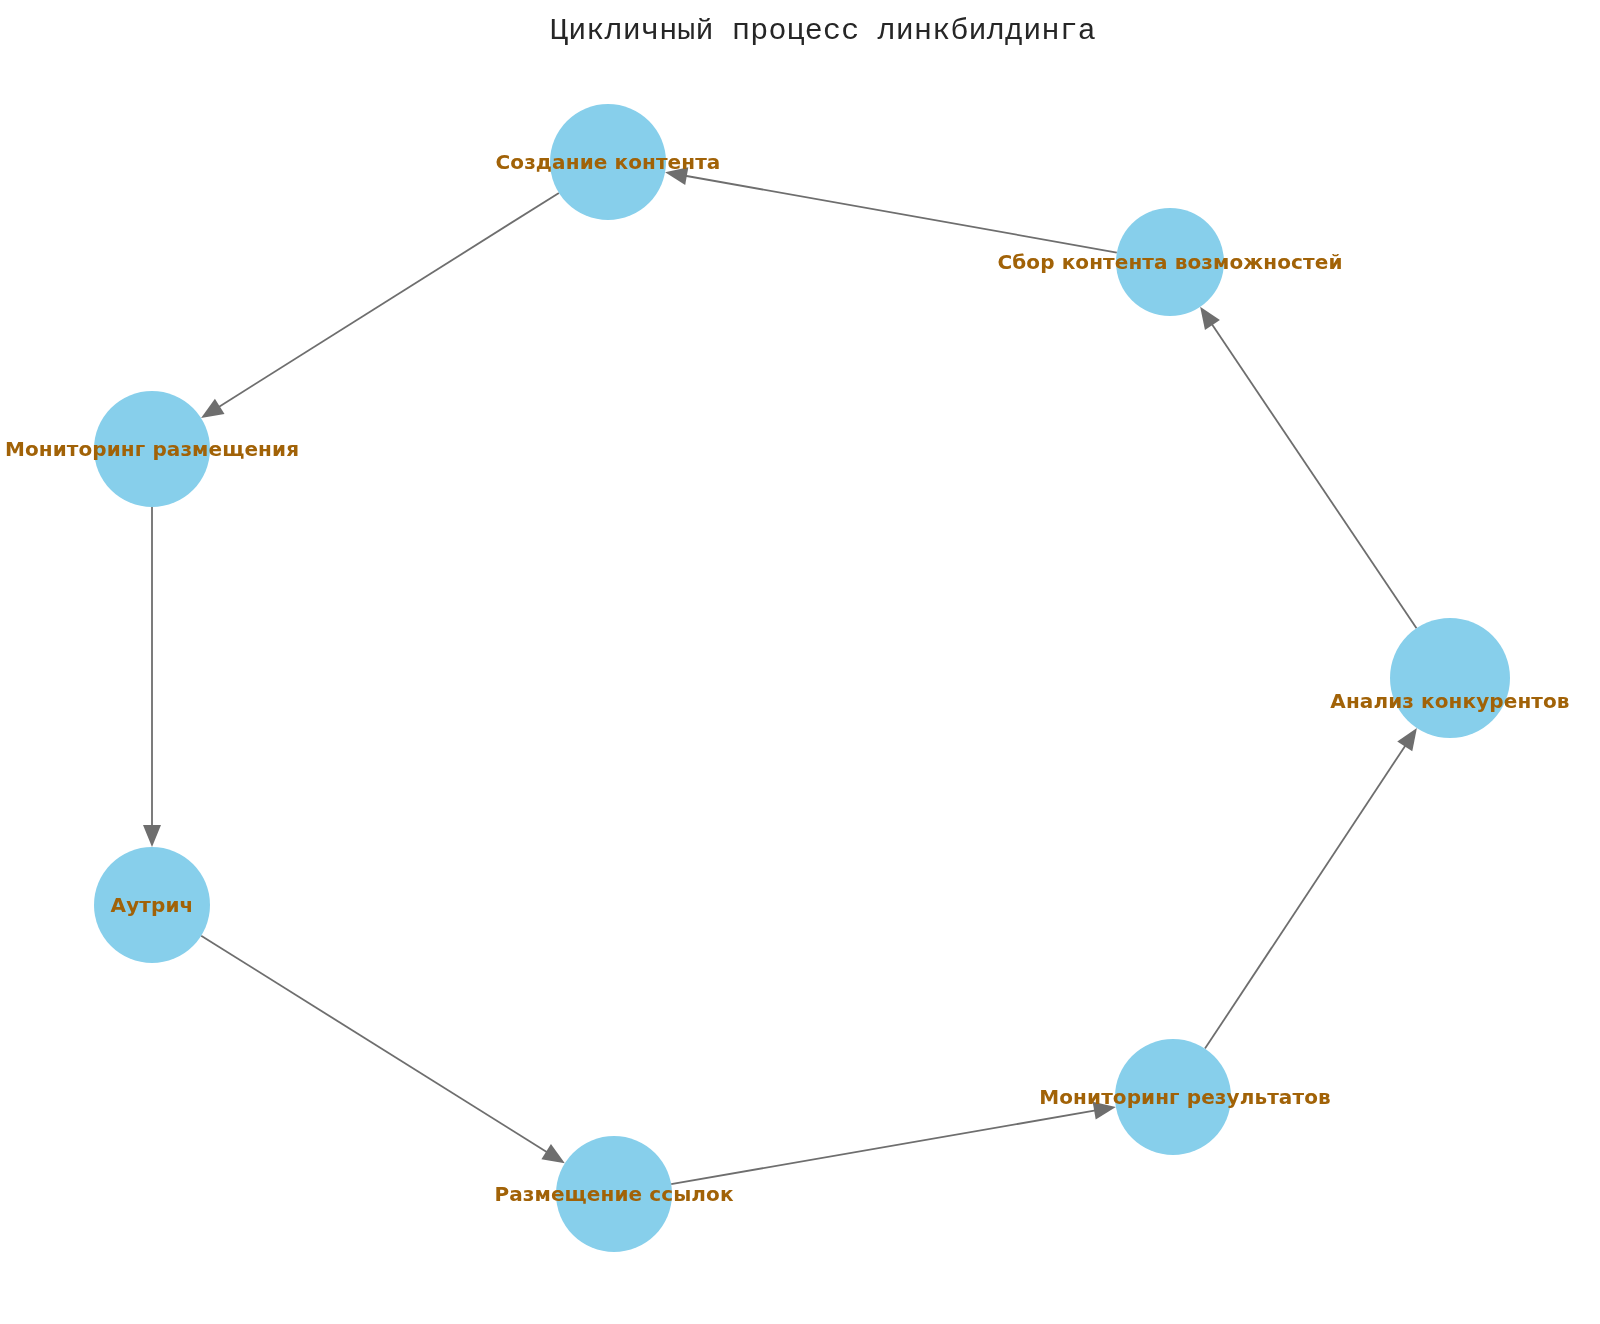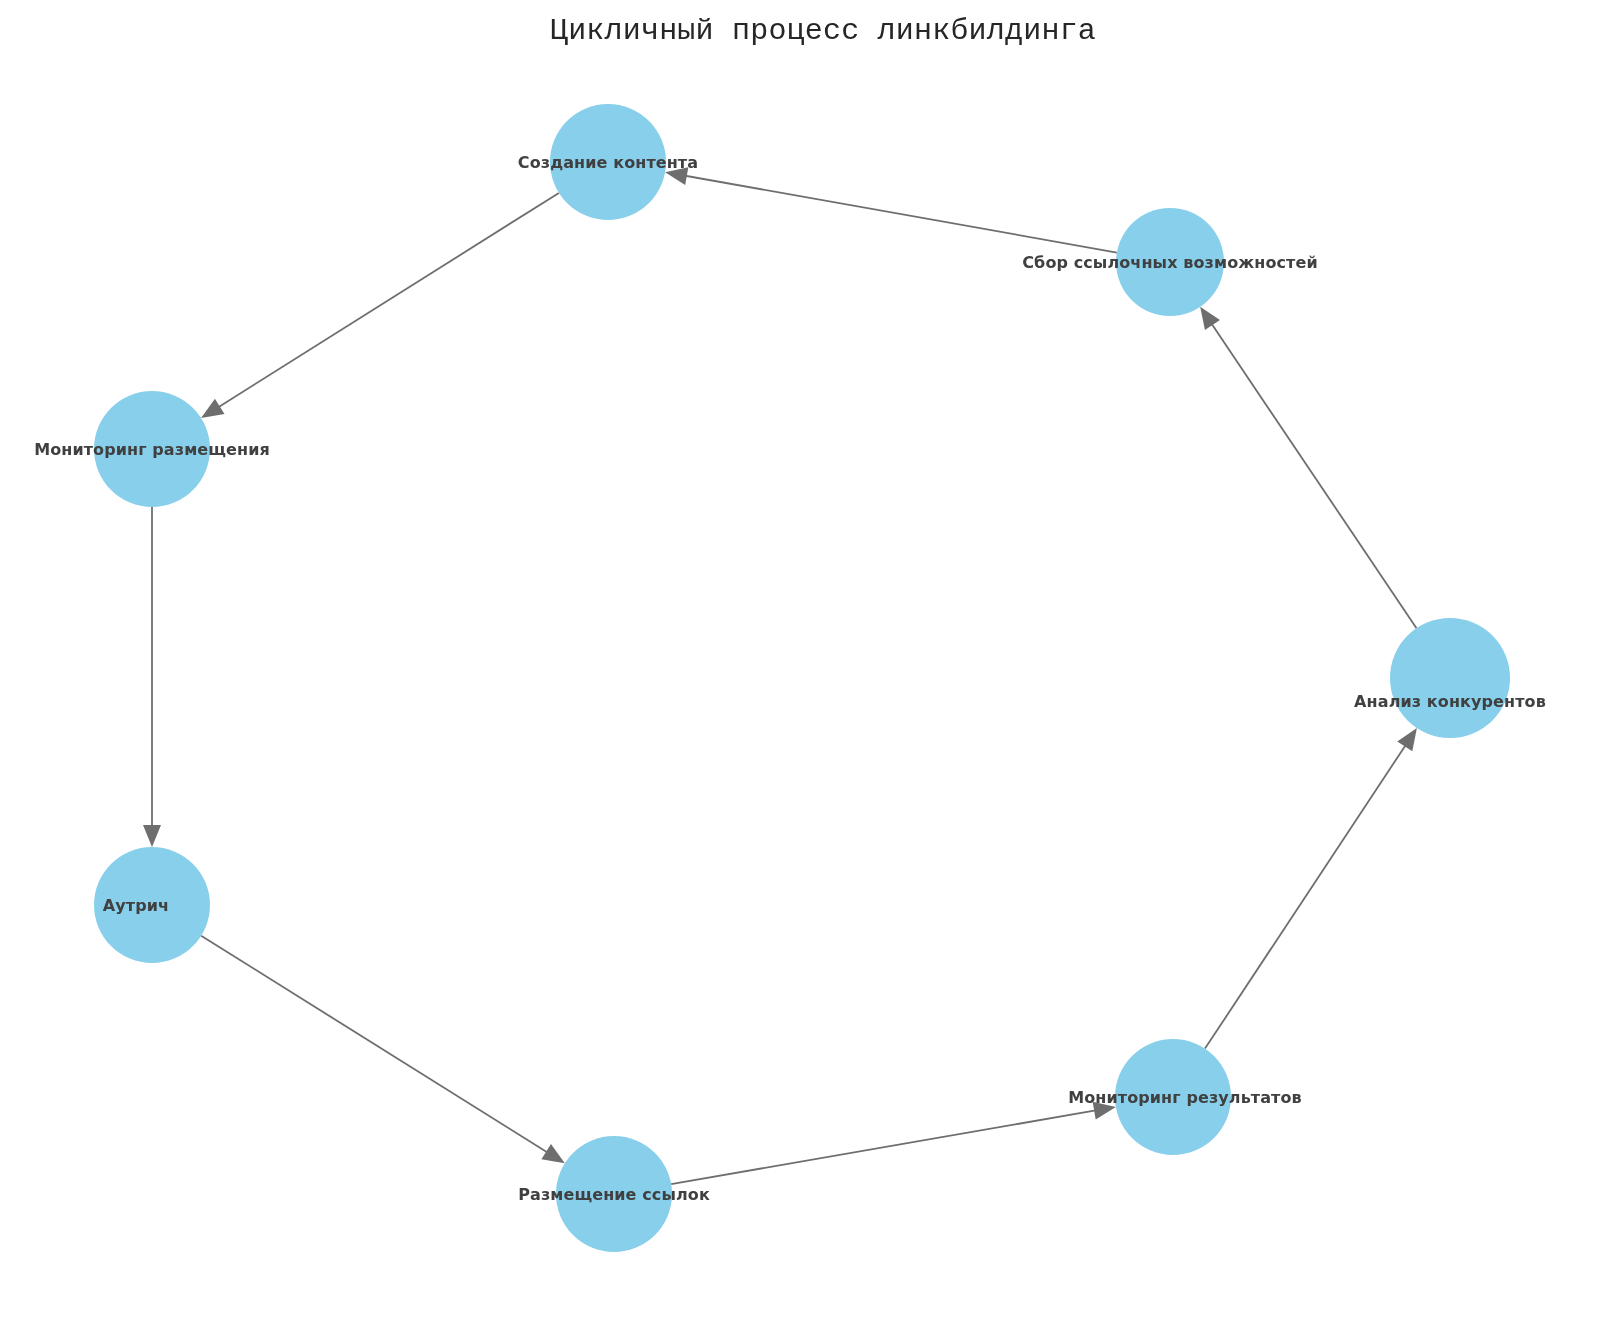--- a/index.html
+++ b/index.html
@@ -51,23 +51,23 @@
     stroke-width: 1.8;
     fill: none;
   }
   .arrow-head {
     fill: #6e6e6e;
     stroke: none;
   }
   .node-label {
     position: absolute;
     font-family: "DejaVu Sans", sans-serif;
-    font-size: 16px;
+    font-size: 20px;
     font-weight: bold;
-    color: #404040;
+    color: #a16207;
     white-space: nowrap;
     transform: translate(-50%, -50%);
     pointer-events: none;
     letter-spacing: 0.1px;
   }
 </style>
 </head>
 <body>
 
 <div id="canvas-wrap">
@@ -97,21 +97,21 @@
         <circle cx="1450" cy="678" r="60" class="node-circle"></circle>
         <circle cx="1173" cy="1097" r="58" class="node-circle"></circle>
         <circle cx="614" cy="1194" r="58" class="node-circle"></circle>
         <circle cx="152" cy="905" r="58" class="node-circle"></circle>
         <circle cx="152" cy="449" r="58" class="node-circle"></circle>
       </g>
   </svg>
 
   <div id="labels-layer">
       <div class="node-label" style="left: 608px; top: 162px;">Создание контента</div>
-      <div class="node-label" style="left: 1170px; top: 262px;">Сбор ссылочных возможностей</div>
+      <div class="node-label" style="left: 1170px; top: 262px;">Сбор контента возможностей</div>
       <div class="node-label" style="left: 1450px; top: 678px; margin-top: 23px;">Анализ конкурентов</div>
       <div class="node-label" style="left: 1185px; top: 1097px;">Мониторинг результатов</div>
       <div class="node-label" style="left: 614px; top: 1194px;">Размещение ссылок</div>
-      <div class="node-label" style="left: 136px; top: 905px;">Аутрич</div>
+      <div class="node-label" style="left: 152px; top: 905px;">Аутрич</div>
       <div class="node-label" style="left: 152px; top: 449px;">Мониторинг размещения</div>
     </div>
 
 </div>
 
 </body></html>

